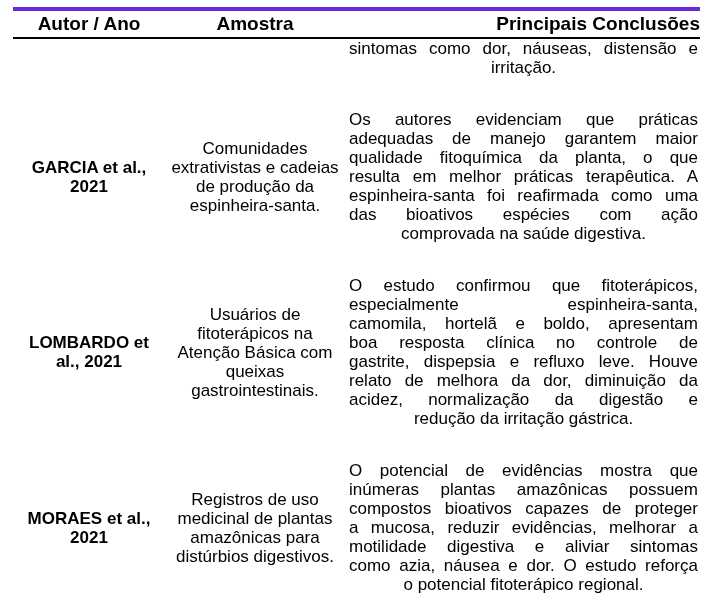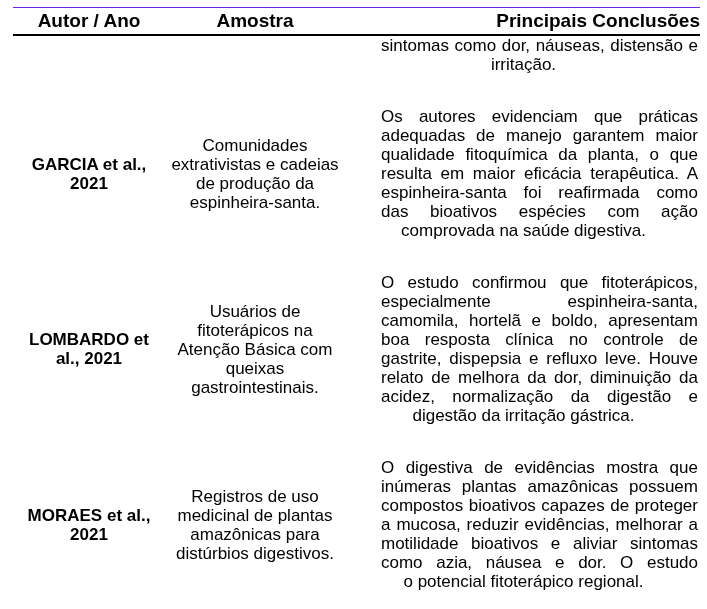--- a/index.html
+++ b/index.html
@@ -9,21 +9,21 @@
     background: #ffffff; color: #000000;
     font-family: "Liberation Sans", sans-serif;
   }
   .page { padding: 7px 0 0 13px; }
   table.review-table {
     border-collapse: collapse;
     table-layout: fixed;
     width: 687px;
   }
   thead tr {
-    border-top: 1px solid #6d28d9;
+    border-top: 4px solid #6d28d9;
     border-bottom: 2px solid #000;
   }
   th {
     font-size: 19px; font-weight: bold;
     text-align: center; vertical-align: middle;
     padding: 2px 0 3px 0;
     line-height: 21px;
   }
   th.c1 { width: 152px; }
   th.c2 { width: 180px; text-align: center; }
@@ -31,21 +31,21 @@
   td {
     vertical-align: middle;
     padding: 0 0 33px 0;
     font-size: 17px;
     line-height: 19px;
   }
   td.c1 { font-weight: bold; text-align: center; padding-left: 2px; padding-right: 2px; }
   td.c2 { text-align: center; padding-left: 4px; padding-right: 4px; }
   td.c3 { padding-left: 4px; padding-right: 2px; }
   
-  .jline { height: 19px; overflow: hidden; text-align: justify; margin-left: 32px; }
+  .jline { height: 19px; overflow: hidden; text-align: justify; }
   .jline::after { content: ""; display: inline-block; width: 100%; height: 0; }
   .jlast { height: 19px; text-align: center; }
 </style>
 </head>
 <body>
 
 <div class="page">
   <table class="review-table">
     <thead>
       <tr>
@@ -71,21 +71,21 @@
           <td class="c2">
             <div>Comunidades</div>
             <div>extrativistas e cadeias</div>
             <div>de produção da</div>
             <div>espinheira-santa.</div>
           </td>
           <td class="c3">
             <div class="jline">Os autores evidenciam que práticas</div>
             <div class="jline">adequadas de manejo garantem maior</div>
             <div class="jline">qualidade fitoquímica da planta, o que</div>
-            <div class="jline">resulta em maior eficácia terapêutica. A</div>
+            <div class="jline">resulta em melhor práticas terapêutica. A</div>
             <div class="jline">espinheira-santa foi reafirmada como uma</div>
             <div class="jline">das bioativos espécies com ação</div>
             <div class="jlast">comprovada na saúde digestiva.</div>
           </td>
         </tr>
         <tr>
           <td class="c1">
             <div>LOMBARDO et</div>
             <div>al., 2021</div>
           </td>
@@ -97,39 +97,39 @@
             <div>gastrointestinais.</div>
           </td>
           <td class="c3">
             <div class="jline">O estudo confirmou que fitoterápicos,</div>
             <div class="jline">especialmente espinheira-santa,</div>
             <div class="jline">camomila, hortelã e boldo, apresentam</div>
             <div class="jline">boa resposta clínica no controle de</div>
             <div class="jline">gastrite, dispepsia e refluxo leve. Houve</div>
             <div class="jline">relato de melhora da dor, diminuição da</div>
             <div class="jline">acidez, normalização da digestão e</div>
-            <div class="jlast">digestão da irritação gástrica.</div>
+            <div class="jlast">redução da irritação gástrica.</div>
           </td>
         </tr>
         <tr>
           <td class="c1">
             <div>MORAES et al.,</div>
             <div>2021</div>
           </td>
           <td class="c2">
             <div>Registros de uso</div>
             <div>medicinal de plantas</div>
             <div>amazônicas para</div>
             <div>distúrbios digestivos.</div>
           </td>
           <td class="c3">
-            <div class="jline">O digestiva de evidências mostra que</div>
+            <div class="jline">O potencial de evidências mostra que</div>
             <div class="jline">inúmeras plantas amazônicas possuem</div>
             <div class="jline">compostos bioativos capazes de proteger</div>
             <div class="jline">a mucosa, reduzir evidências, melhorar a</div>
-            <div class="jline">motilidade bioativos e aliviar sintomas</div>
+            <div class="jline">motilidade digestiva e aliviar sintomas</div>
             <div class="jline">como azia, náusea e dor. O estudo reforça</div>
             <div class="jlast">o potencial fitoterápico regional.</div>
           </td>
         </tr>
       </tbody>
   </table>
 </div>
 
 </body></html>

